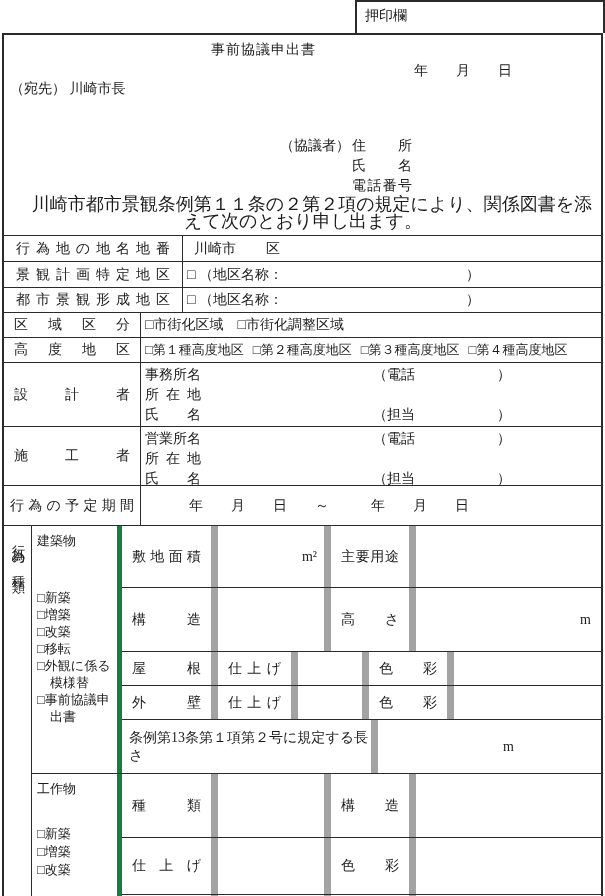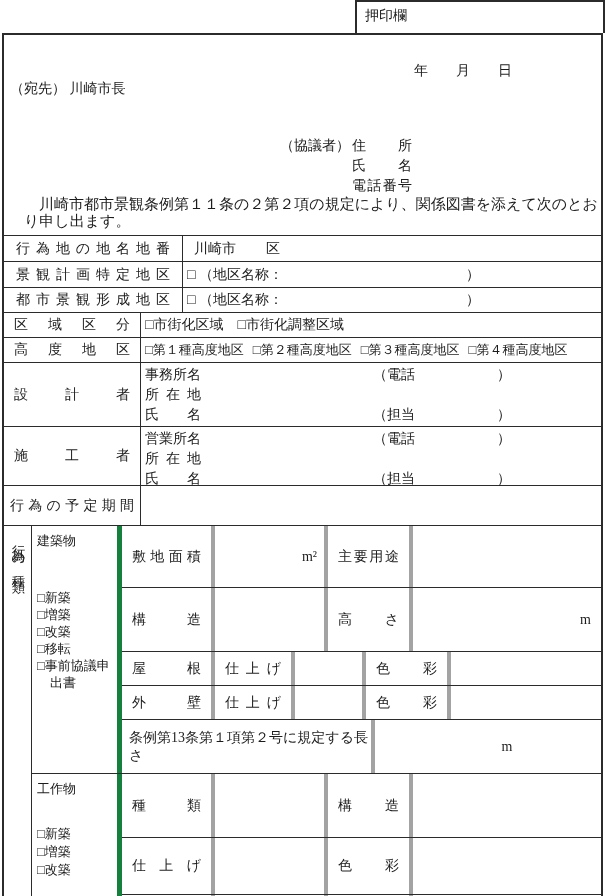--- a/index.html
+++ b/index.html
@@ -22,21 +22,21 @@
   .fheader{position:relative;height:200px;}
   .title{position:absolute;top:6px;left:0;width:100%;text-align:center;padding-right:78px;box-sizing:border-box;letter-spacing:1px;}
   .hdate{position:absolute;top:27px;left:410px;}
   .addressee{position:absolute;top:45px;left:6px;text-align:center;}
   .applicant{position:absolute;top:101px;left:276px;}
   .apl-line{display:flex;height:20px;align-items:center;}
   .apl-prefix{width:72px;}
   .apl-spacer{width:72px;}
   .jspan{display:flex;justify-content:space-between;}
   .w60{width:60px;}
-  .intro{position:absolute;top:161px;left:20px;right:3px;font-size:15px;line-height:17px;}
+  .intro{position:absolute;top:161px;left:4px;right:3px;font-size:18px;line-height:17px;text-align:center;}
   
   .mtable{display:flex;flex-direction:column;height:661px;}
   .row{display:flex;border-top:1px solid #2b2b2b;box-sizing:border-box;align-items:stretch;}
   .h26{height:26px;} .h25{height:25px;} .h64{height:64px;} .h59{height:59px;} .h40{height:40px;}
   .grow{flex:1 1 auto;min-height:0;}
   .lbl{border-right:1px solid #2b2b2b;box-sizing:border-box;display:flex;flex-direction:column;justify-content:center;}
   .lblA{width:179px;padding:0 12px;}
   .lblB{width:137px;padding:0 10px;}
   .val{flex:1;display:flex;align-items:center;box-sizing:border-box;}
   .padL11{padding-left:11px;} .padL4{padding-left:4px;}
@@ -59,21 +59,21 @@
   .cblock{display:flex;align-items:stretch;}
   .cworks{border-top:1px solid #2b2b2b;flex:1;min-height:0;}
   .cchecks{width:90px;border-right:5px solid #15803d;box-sizing:border-box;padding:6px 2px 0 5px;font-size:13px;line-height:17px;}
   .checklist{margin-top:40px;}
   .checklist-sm{margin-top:28px;line-height:18px;}
   .checklist > span,.checklist-sm > span{display:block;padding-left:13px;text-indent:-13px;}
   .subtable{flex:1;display:flex;flex-direction:column;min-width:0;}
   .srow{display:flex;box-sizing:border-box;align-items:stretch;}
   .srow + .srow{border-top:1px solid #2b2b2b;}
   .sh61{height:61px;} .sh64{height:64px;} .sh34{height:34px;} .sh54{height:54px;} .sh63{height:63px;} .sh57{height:57px;}
-  .cell{border-left:4px solid #a3a3a3;box-sizing:border-box;display:flex;align-items:center;}
+  .cell{border-left:7px solid #a3a3a3;box-sizing:border-box;display:flex;align-items:center;}
   .cell.first{border-left:none;}
   .cw89{width:89px;} .cw113{width:113px;} .cw85{width:85px;} .cw80{width:80px;} .cw71{width:71px;} .cw249{width:249px;}
   .cfill{flex:1;min-width:0;}
   .jcell{flex:1;}
   .padcell{padding:0 10px;}
   .unit-right{justify-content:flex-end;padding-right:7px;}
   .unit-right-m{justify-content:flex-end;padding-right:10px;}
   .ordlabel{padding-left:7px;}
   .ordunit{justify-content:center;}
   .ordunit span{margin-left:38px;}
@@ -81,20 +81,21 @@
 </head>
 <body>
 
 <div class="sealbox">
   <span>押印欄</span>
 </div>
 
 <div class="form">
 
   <div class="fheader">
+    <div class="title">事前協議申出書</div>
     <div class="hdate">年　　月　　日</div>
     <div class="addressee">（宛先） 川崎市長</div>
     <div class="applicant">
       <div class="apl-line">
         <span class="apl-prefix">（協議者）</span>
         <span class="jspan w60">
             <span>住</span>
             <span>所</span>
           </span>
       </div>
@@ -300,36 +301,38 @@
         <span class="jspan">
             <span>行</span>
             <span>為</span>
             <span>の</span>
             <span>予</span>
             <span>定</span>
             <span>期</span>
             <span>間</span>
           </span>
       </div>
+      <div class="val periodval">年　　月　　日　　～　　　年　　月　　日</div>
     </div>
 
     <div class="row csection grow">
       <div class="cvert">
         <span>行為の種類</span>
       </div>
       <div class="cmain">
 
         <div class="cblock">
           <div class="cchecks">
             <div>建築物</div>
             <div class="checklist">
                 <span>□新築</span>
                 <span>□増築</span>
                 <span>□改築</span>
                 <span>□移転</span>
+                <span>□外観に係る模様替</span>
                 <span>□事前協議申出書</span>
               </div>
           </div>
           <div class="subtable">
             <div class="srow sh61">
               <div class="cell first cw89 padcell">
                   <span class="jspan jcell">
                     <span>敷</span>
                     <span>地</span>
                     <span>面</span>

